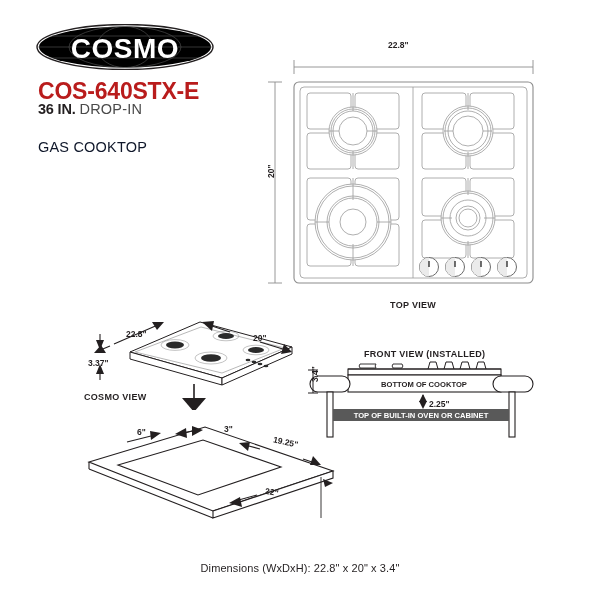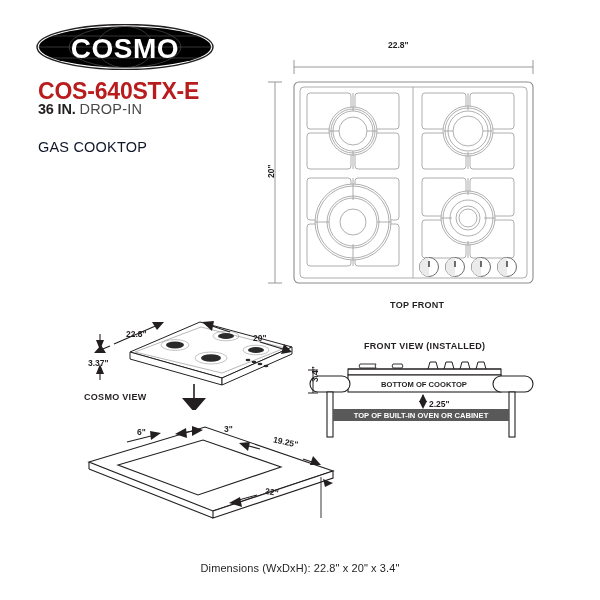--- a/index.html
+++ b/index.html
@@ -184,21 +184,21 @@
           <circle cx="252" cy="232" r="9.5" fill="#ffffff" stroke="#5a5a5a" stroke-width="0.9"></circle>
           <path d="M252 222.5 A9.5 9.5 0 0 0 252 241.5 Z" fill="#ebebeb" stroke="none"></path>
           <line x1="252" y1="226" x2="252" y2="232" stroke="#333333" stroke-width="1.4"></line>
         </g>
       </g>
     </g>
   </svg>
 
   <div class="dim" style="left:388px;top:40px;">22.8"</div>
   <div class="dim rot90" style="left:266px;top:178px;">20"</div>
-  <div class="viewlabel" style="left:390px;top:300px;">TOP FRONT</div>
+  <div class="viewlabel" style="left:390px;top:300px;">TOP VIEW</div>
 
   <svg class="svg-abs" style="left:80px;top:300px;" width="250" height="110" viewBox="0 0 250 110">
     <g fill="none" stroke="#231f20" stroke-width="1">
 
       <path d="M50 52 L120 22 L212 47 L142 78 Z" fill="#ffffff" stroke="#231f20" stroke-width="1"></path>
       <path d="M55 52 L121 27 L205 48 L142 73 Z" fill="#ffffff" stroke="#9a9a9a" stroke-width="0.7"></path>
 
       <path d="M50 52 L50 59 L142 85 L142 78 Z" fill="#ffffff"></path>
       <path d="M142 78 L142 85 L212 54 L212 47 Z" fill="#ffffff"></path>
 
@@ -295,21 +295,21 @@
         <polygon points="248,68 238,64 240,72" fill="#231f20" stroke="none"></polygon>
       </g>
     </g>
   </svg>
 
   <div class="dim" style="left:137px;top:427px;">6"</div>
   <div class="dim" style="left:224px;top:424px;">3"</div>
   <div class="dim" style="left:273px;top:437px;transform:rotate(12deg);">19.25"</div>
   <div class="dim" style="left:265px;top:487px;transform:rotate(10deg);">22"</div>
 
-  <div class="viewlabel" style="left:364px;top:341px;">FRONT VIEW (INSTALLED)</div>
+  <div class="viewlabel" style="left:364px;top:349px;">FRONT VIEW (INSTALLED)</div>
 
   <svg class="svg-abs" style="left:305px;top:352px;" width="230" height="88" viewBox="0 0 230 88">
     <g fill="none" stroke="#231f20" stroke-width="1.1">
 
       <path d="M43 17 L196 17 L196 23 L43 23 Z" fill="#ffffff"></path>
 
       <line x1="43" y1="17" x2="196" y2="17"></line>
 
       <g stroke="#231f20" stroke-width="1" fill="none">
         <path d="M123 17 L125 10 L131 10 L133 17"></path>

